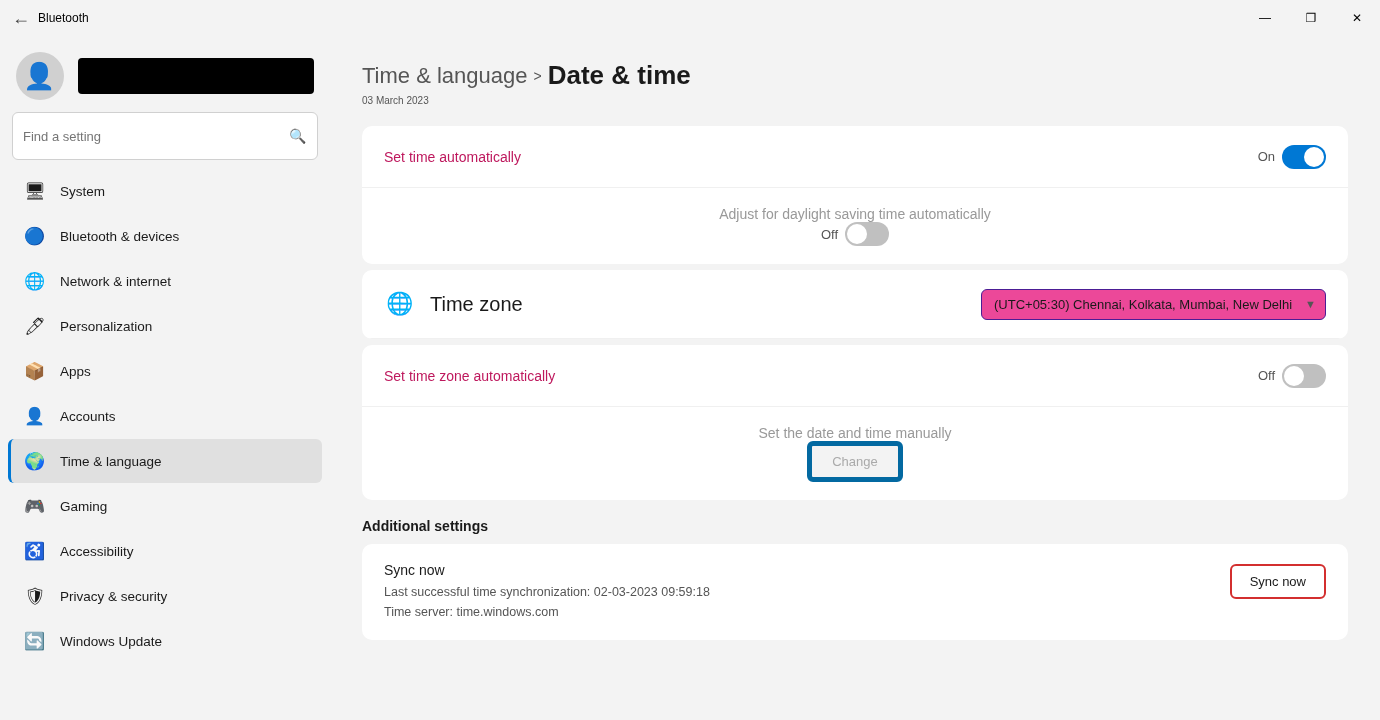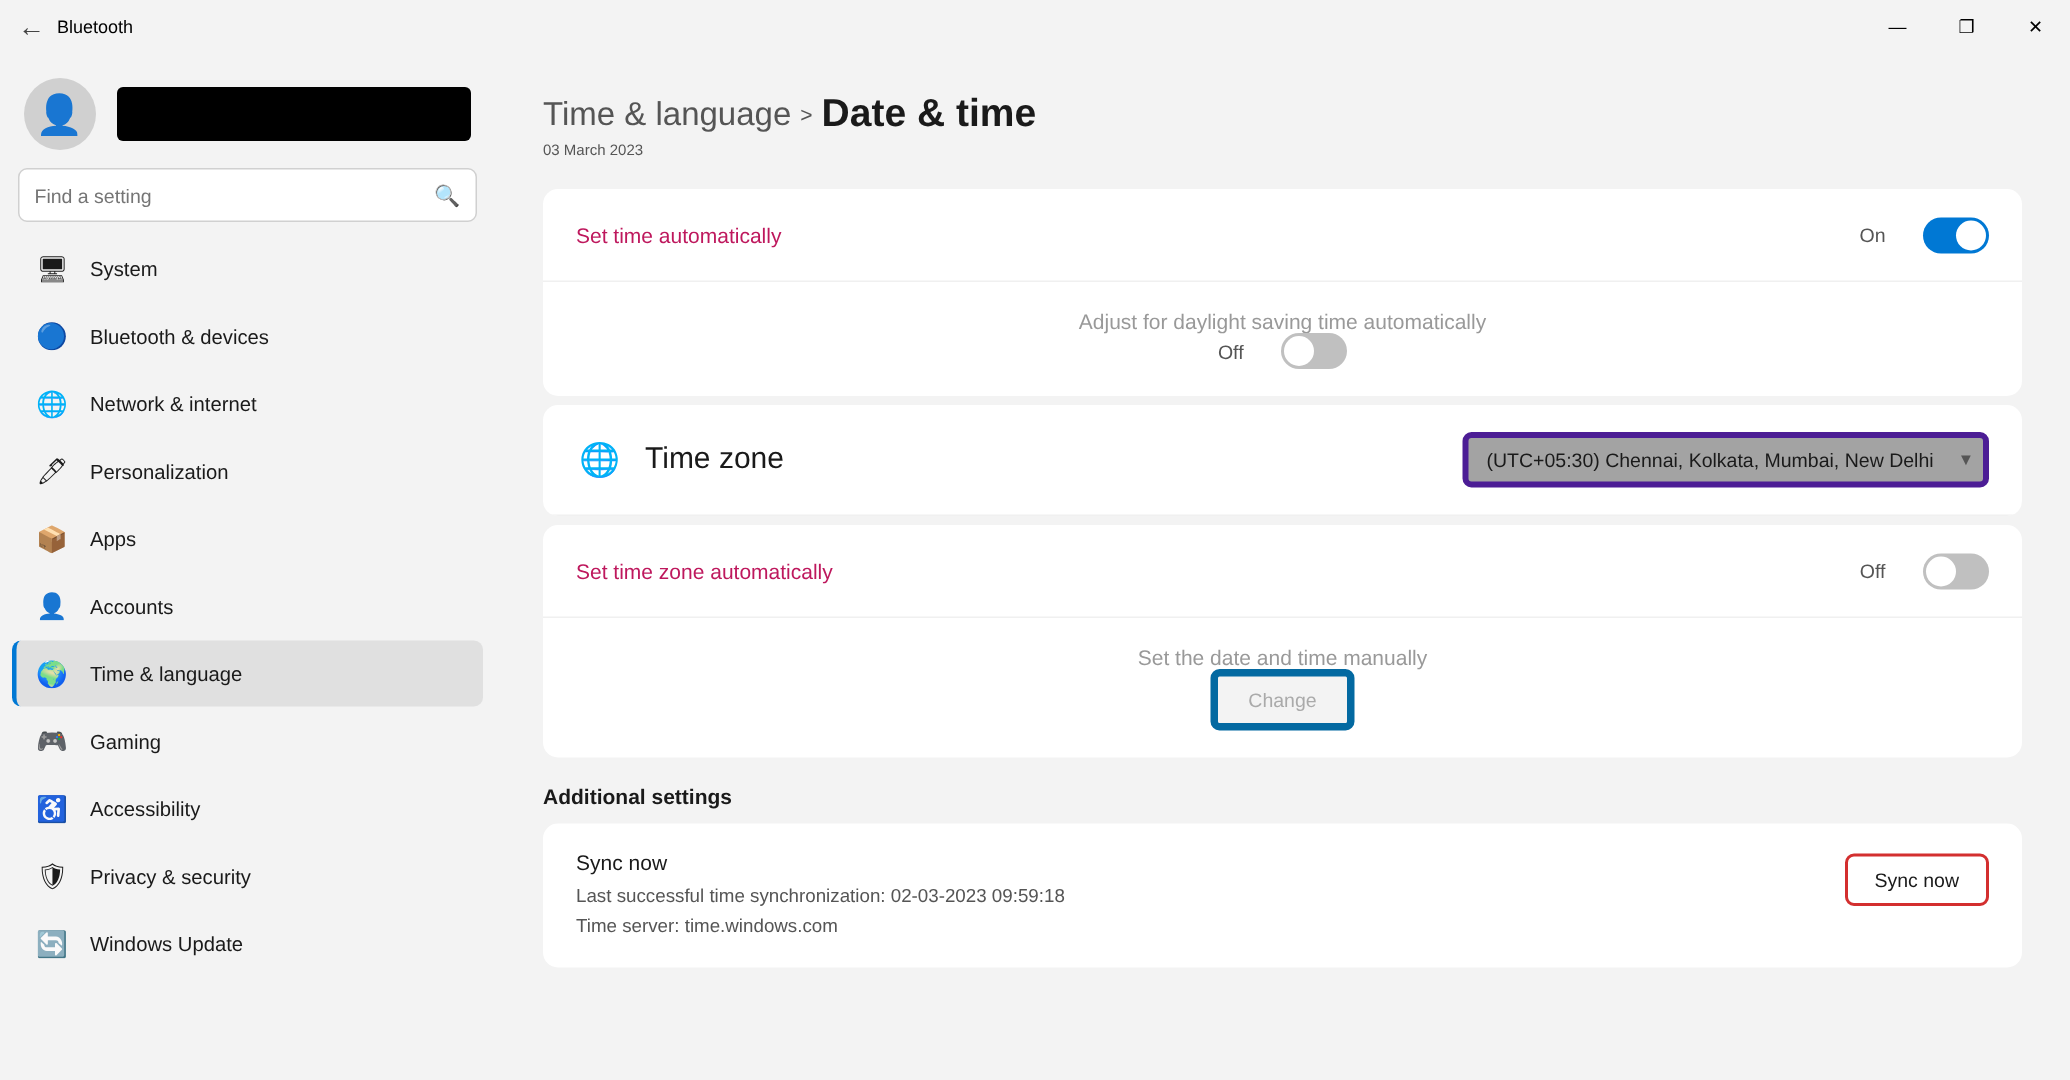--- a/index.html
+++ b/index.html
@@ -95,21 +95,21 @@
     }
 
     .search-box {
       margin: 0 12px 8px 12px;
       display: flex;
       align-items: center;
       background: #fff;
       border: 1px solid #d0d0d0;
       border-radius: 6px;
       padding: 0 10px;
-      height: 36px;
+      height: 48px;
     }
     .search-input {
       flex: 1;
       border: none;
       outline: none;
       font-size: 13px;
       color: #333;
       background: transparent;
     }
     .search-icon { font-size: 14px; color: #555; }
@@ -187,21 +187,21 @@
     .settings-row:last-child { border-bottom: none; flex-direction: column; }
     .settings-row-label {
       flex: 1;
       font-size: 14px;
       color: #be185d;
     }
     .settings-row-label.muted { color: #999; }
     .settings-row-control {
       display: flex;
       align-items: center;
-      gap: 25px;
+      gap: 7px;
       flex-shrink: 0;
     }
     .toggle-label {
       font-size: 13px;
       color: #555;
     }
 
     
     .toggle {
       width: 44px;
@@ -242,22 +242,22 @@
       display: flex;
       align-items: center;
       justify-content: center;
     }
     .tz-label {
       flex: 1;
       font-size: 20px;
       color: #1a1a1a;
     }
     .tz-select {
-      background: #a3a3a3;
-      border: 4px solid #4c1d95;
+      background: #ec4899;
+      border: 1px solid #4c1d95;
       border-radius: 6px;
       padding: 7px 32px 7px 12px;
       font-size: 13px;
       color: #1a1a1a;
       cursor: pointer;
       appearance: none;
       min-width: 320px;
     }
     .tz-select-wrap {
       position: relative;

